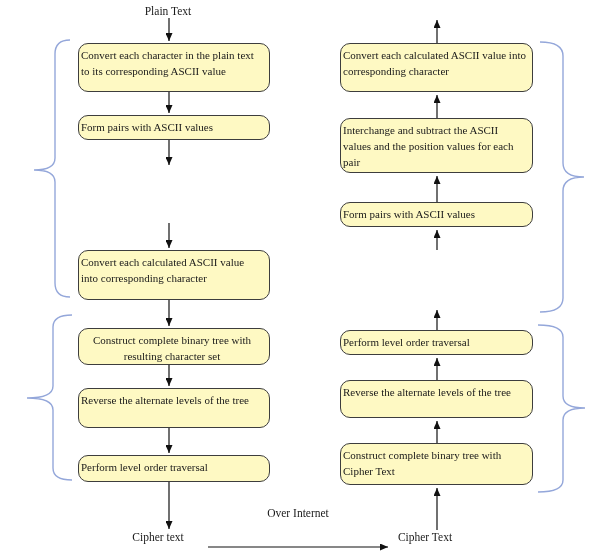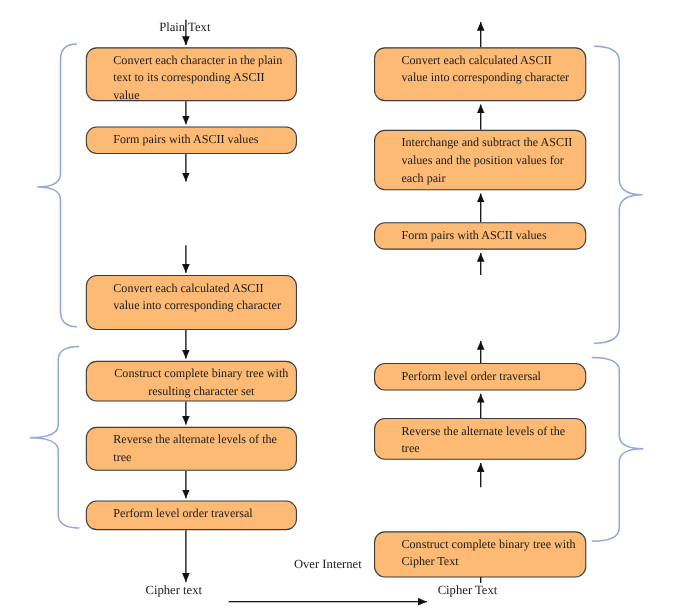--- a/index.html
+++ b/index.html
@@ -16,53 +16,53 @@
     position: absolute;
     left: 0; top: 0;
     width: 615px; height: 557px;
     pointer-events: none;
   }
   .box {
     position: absolute;
     box-sizing: border-box;
     border: 1px solid #3d3d3d;
     border-radius: 10px;
-    background: #fdba74;
+    background: #fef9c3;
     font-size: 11px;
     line-height: 16px;
-    padding: 3px 6px 3px 24px;
+    padding: 3px 6px 3px 2px;
     text-align: left;
   }
   .left-col  { left: 78px;  width: 192px; }
   .right-col { left: 340px; width: 193px; }
 
   .lb1 { top: 43px;  height: 49px; }
   .lb2 { top: 115px; height: 25px; }
   .lb3 { top: 167px; height: 56px; }
   .lb4 { top: 250px; height: 50px; }
   .lb5 { top: 328px; height: 37px; text-align: center; }
   .lb6 { top: 388px; height: 40px; }
   .lb7 { top: 455px; height: 27px; }
 
   .rb1 { top: 43px;  height: 49px; }
   .rb2 { top: 118px; height: 55px; }
   .rb3 { top: 202px; height: 25px; }
   .rb4 { top: 250px; height: 57px; }
   .rb5 { top: 330px; height: 25px; }
   .rb6 { top: 380px; height: 38px; }
-  .rb7 { top: 443px; height: 42px; margin-top: 40px; }
+  .rb7 { top: 443px; height: 42px; }
 
   .flow-label {
     position: absolute;
     font-size: 11.5px;
     line-height: 13px;
     text-align: center;
     white-space: nowrap;
   }
-  .lbl-plain     { left: 118px; top: 19px;   width: 100px; }
+  .lbl-plain     { left: 118px; top: 5px;   width: 100px; }
   .lbl-decrypted { left: 382px; top: 5px;   width: 110px; }
   .lbl-cipher-l  { left: 108px; top: 531px; width: 100px; }
   .lbl-cipher-r  { left: 375px; top: 531px; width: 100px; }
   .lbl-internet  { left: 248px; top: 507px; width: 100px; }
 </style>
 </head>
 <body>
 
 <div id="stage">
 

